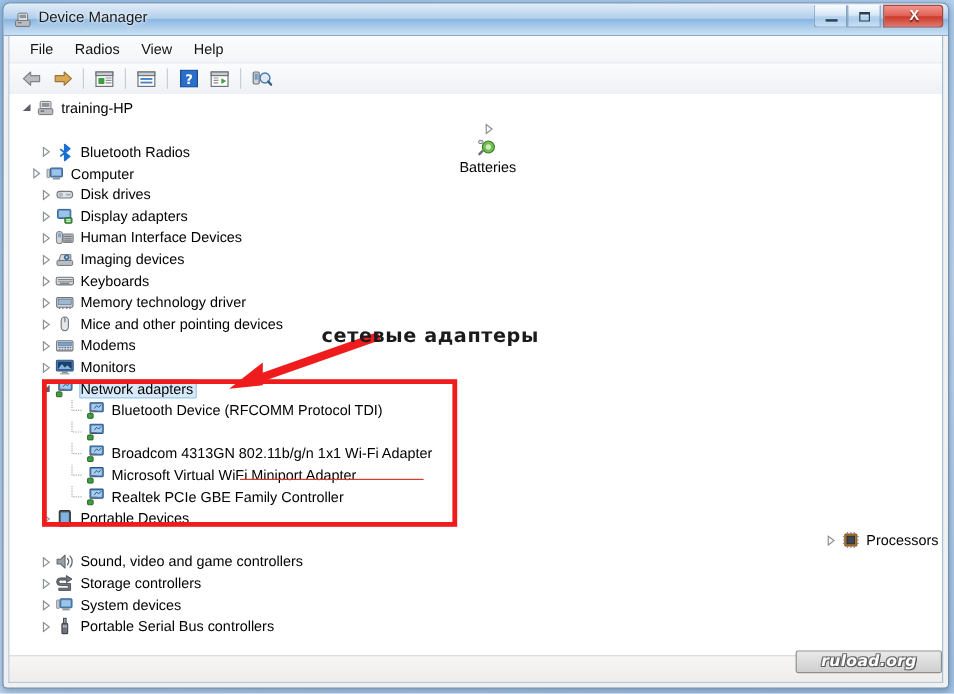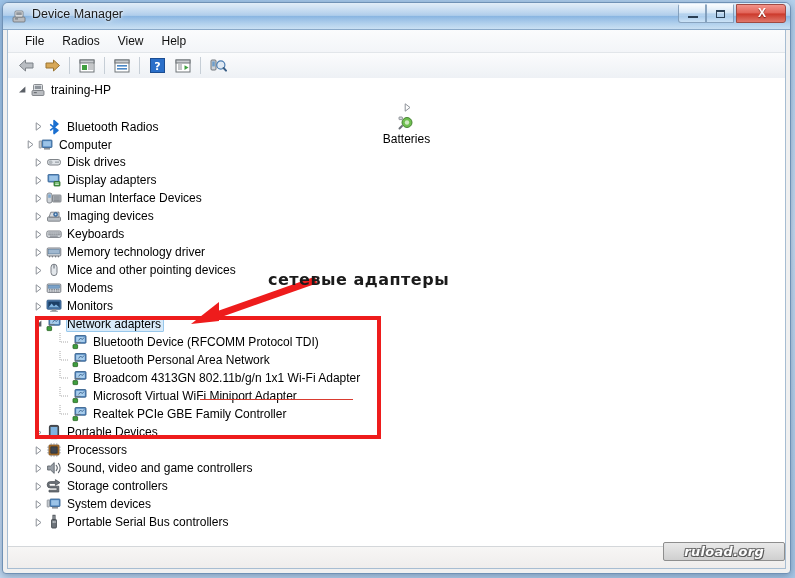--- a/index.html
+++ b/index.html
@@ -572,21 +572,20 @@
           </span>
           <span class="ricon">
             <svg width="16" height="16" viewBox="0 0 16 16">
               <rect x="3" y="1.6" width="11" height="7.6" rx=".8" fill="#5b8fc5" stroke="#2b5481" stroke-width=".85"></rect>
               <rect x="4.2" y="2.8" width="8.6" height="5.2" fill="#a8cdec"></rect>
               <path d="M6.6 6.4 L8.6 4 L10.2 5.6 L12.2 3.4" stroke="#2b5481" stroke-width=".8" fill="none"></path>
               <rect x="1" y="10.6" width="4.6" height="4" rx=".6" fill="#3f9f3f" stroke="#26631f" stroke-width=".8"></rect>
               <path d="M3.3 10.6 L3.3 8.4 L8.6 8.4" stroke="#6a6f75" stroke-width=".9" fill="none"></path>
             </svg>
           </span>
-          <span class="rlabel">Bluetooth Personal Area Network</span>
         </div>
         <div class="row" style="padding-left: 48px;">
           <span class="twisty">
             <svg width="14" height="18" viewBox="0 0 14 18">
               <path d="M3 0 L3 9 L12 9" stroke="#a8a8a8" stroke-width="1" fill="none" stroke-dasharray="1,1"></path>
             </svg>
           </span>
           <span class="ricon">
             <svg width="16" height="16" viewBox="0 0 16 16">
               <rect x="3" y="1.6" width="11" height="7.6" rx=".8" fill="#5b8fc5" stroke="#2b5481" stroke-width=".85"></rect>
@@ -640,21 +639,21 @@
           </span>
           <span class="ricon">
             <svg width="16" height="16" viewBox="0 0 16 16">
               <rect x="3.4" y="1.4" width="9.2" height="13.2" rx="1.4" fill="#4a5058" stroke="#2b3037" stroke-width=".9"></rect>
               <rect x="4.6" y="3" width="6.8" height="8" fill="#7fb3e0"></rect>
               <circle cx="8" cy="12.8" r="1.1" fill="#aab0b7"></circle>
             </svg>
           </span>
           <span class="rlabel">Portable Devices</span>
         </div>
-        <div class="row" style="padding-left: 22px;">
+        <div class="row" style="padding-left: 22px; justify-content: flex-end;">
           <span class="twisty">
             <svg width="9" height="9" viewBox="0 0 9 9">
               <path d="M2.2 0.8 L7 4.5 L2.2 8.2 Z" fill="none" stroke="#8d9299" stroke-width="1"></path>
             </svg>
           </span>
           <span class="ricon">
             <svg width="16" height="16" viewBox="0 0 16 16">
               <rect x="3" y="3" width="10" height="10" rx=".8" fill="#b9792e" stroke="#7d4f18" stroke-width=".9"></rect>
               <rect x="4.8" y="4.8" width="6.4" height="6.4" fill="#3e4650" stroke="#242a32" stroke-width=".7"></rect>
               <path d="M5.2 3V1.4M8 3V1.4M10.8 3V1.4M5.2 13v1.6M8 13v1.6M10.8 13v1.6M3 5.2H1.4M3 8H1.4M3 10.8H1.4M13 5.2h1.6M13 8h1.6M13 10.8h1.6" stroke="#8a8f96" stroke-width="1"></path>

